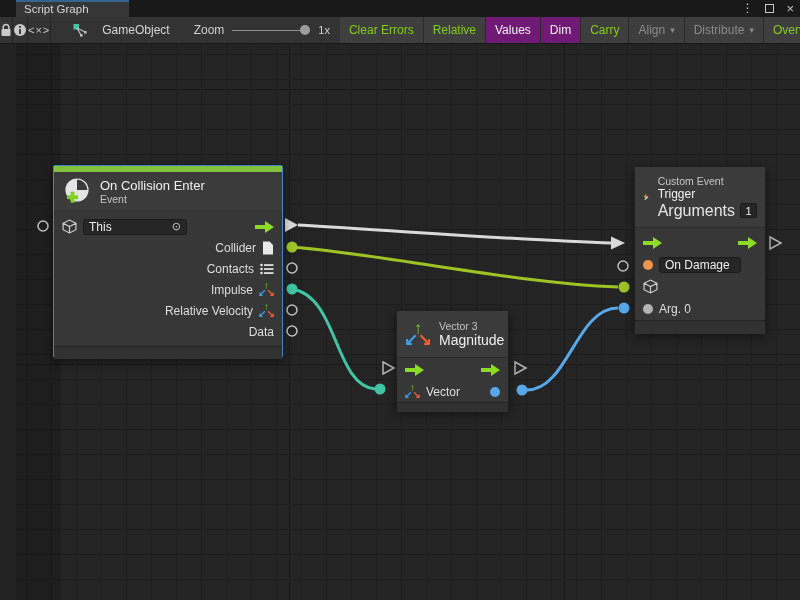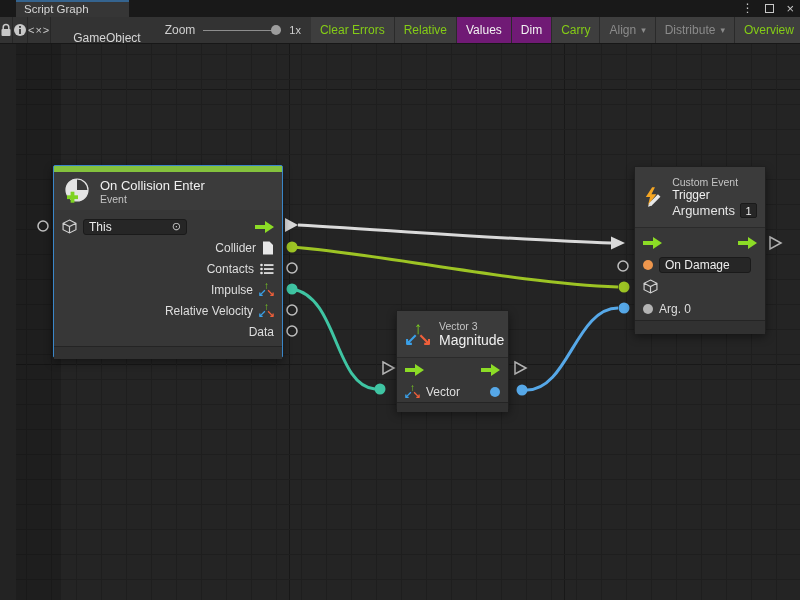--- a/index.html
+++ b/index.html
@@ -14,21 +14,21 @@
   .win-controls { position:absolute; right:6px; top:0; height:17px; display:flex; align-items:center; gap:12px; color:#c8c8c8; }
   .kebab { font-size:12px; line-height:17px; }
   .maxbox { width:9px; height:9px; border:1.5px solid #c8c8c8; display:inline-block; }
   .closex { font-size:13px; line-height:17px; }
 
   
   .toolbar { position:absolute; left:0; top:17px; width:800px; height:27px; background:#333333;
              border-bottom:1px solid #171717; display:flex; align-items:stretch; overflow:hidden; }
   .tcell { display:flex; align-items:center; justify-content:center; border-right:1px solid #272727; }
   .tcell.lock { width:28px; } .tcell.info { width:28px; } .tcell.code { width:60px; color:#c9c9c9; font-size:11px; letter-spacing:1px; }
-  .go-block { display:flex; align-items:center; gap:14px; padding:0 10px 0 22px; font-size:12px; color:#d6d6d6;flex-direction:column; }
+  .go-block { display:flex; align-items:center; gap:14px; padding:0 10px 0 22px; font-size:12px; color:#d6d6d6; }
   .zoom-block { display:flex; align-items:center; gap:8px; padding:0 8px 0 14px; font-size:12px; color:#cfcfcf; }
   .slider { position:relative; width:78px; height:14px; }
   .slider .track { position:absolute; left:0; right:0; top:6.5px; height:1px; background:#8e8e8e; }
   .slider .handle { position:absolute; right:0; top:2px; width:10px; height:10px; border-radius:50%; background:#9d9d9d; }
   .zoomval { font-size:11px; color:#cfcfcf; }
   .tb-buttons { display:flex; align-items:stretch; margin-left:2px; }
   .tb-btn { display:flex; align-items:center; padding:0 9px; font-size:12px; color:#84cc16;
             background:#3e3e3e; border-right:1px solid #2a2a2a; white-space:nowrap; }
   .tb-btn.active { background:#701a75; color:#f2f2f2; }
   .tb-btn.disabled { color:#8b8b8b; }
@@ -282,38 +282,38 @@
     <div class="hdr">
       <svg width="30" height="30" viewBox="0 0 30 30">
         <polygon points="13,1 4,15 10,15 7,27 19,11 12,11 17,1" fill="#f5a623"></polygon>
         <path d="M10,26 L23,13" stroke="#e8e8e8" stroke-width="5"></path>
         <polygon points="7,29 12,27.5 8.7,24.5" fill="#e8e8e8"></polygon>
       </svg>
       <div>
         <div class="cat">Custom Event</div>
         <div class="title" style="font-size:12px">Trigger</div>
         <div style="display:flex;align-items:center;gap:5px;margin-top:1px;">
-          <span style="font-size:13px;color:#e4e4e4;">Arguments</span>
+          <span style="font-size:16px;color:#e4e4e4;">Arguments</span>
           <span class="argbox">1</span>
         </div>
       </div>
     </div>
     <div class="body">
       <div class="row">
         <svg width="19" height="12" viewBox="0 0 19 12">
           <polygon points="0,4 10,4 10,0 19,6 10,12 10,8 0,8" style="fill:var(--flow-green,#8cdc26)"></polygon>
         </svg>
         <span class="spacer"></span>
         <svg width="19" height="12" viewBox="0 0 19 12">
           <polygon points="0,4 10,4 10,0 19,6 10,12 10,8 0,8" style="fill:var(--flow-green,#8cdc26)"></polygon>
         </svg>
       </div>
       <div class="row">
         <span class="dot orange"></span>
-        <span class="field" style="width:92px">
+        <span class="field" style="width:82px">
           <span>On Damage</span>
         </span>
       </div>
       <div class="row">
         <svg width="15" height="15" viewBox="0 0 14 14">
           <path d="M7,1 L13,4 L13,10 L7,13 L1,10 L1,4 Z M1,4 L7,7 L13,4 M7,7 L7,13" fill="none" stroke="#cfcfcf" stroke-width="1.1"></path>
         </svg>
       </div>
       <div class="row">
         <span class="dot gray"></span>

